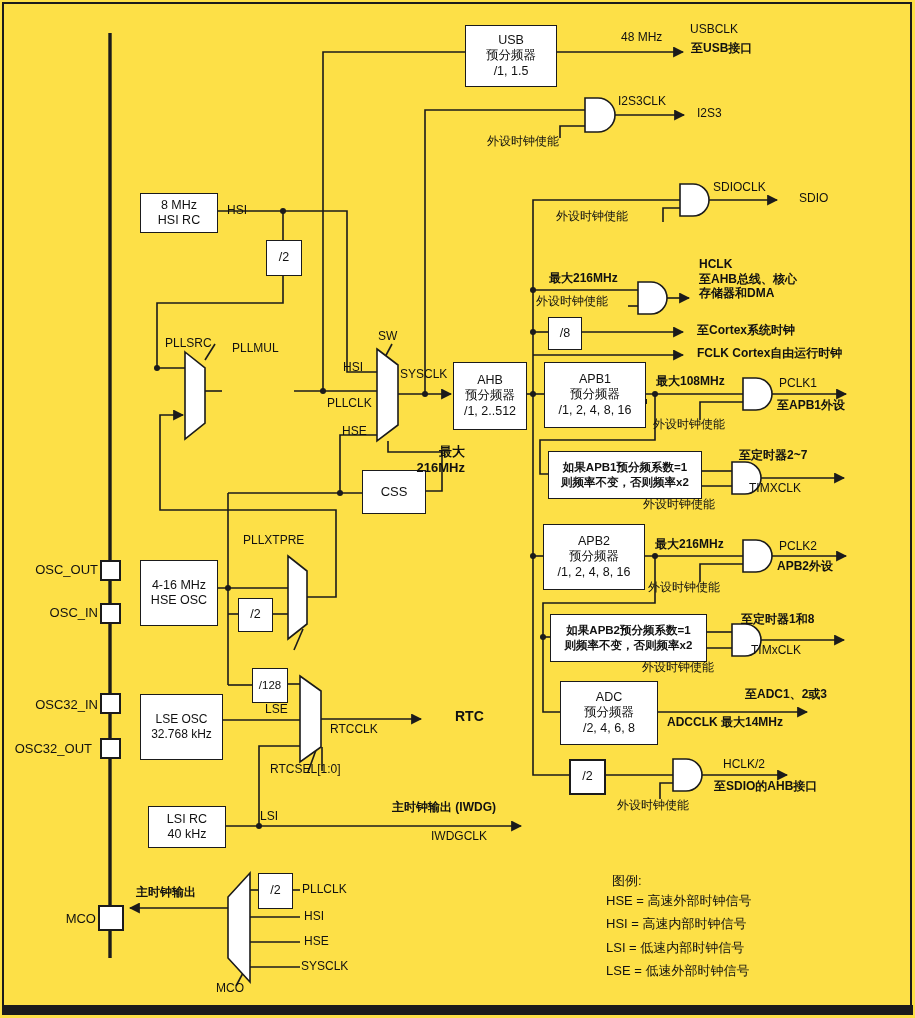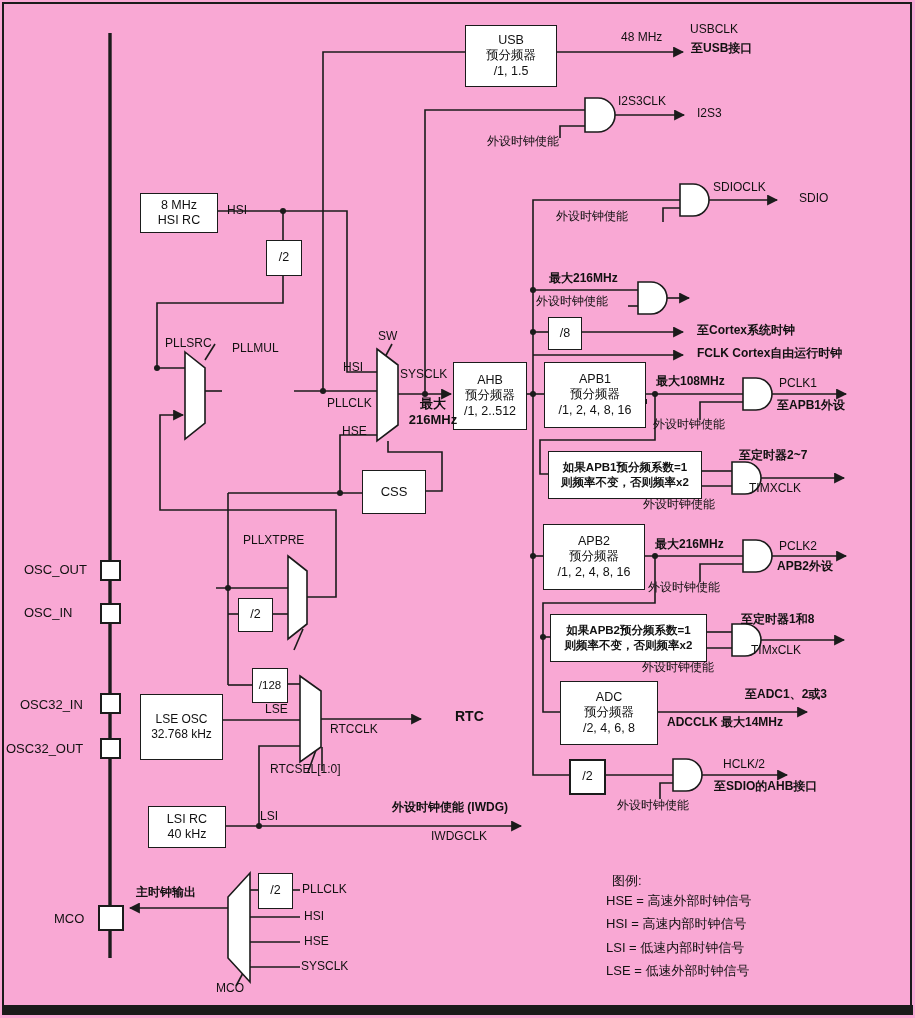--- a/index.html
+++ b/index.html
@@ -1,29 +1,29 @@
 <!DOCTYPE html>
 <html><head>
 <meta charset="utf-8">
 <style>
   html,body{margin:0;padding:0;background:#e8e8e8;}
-  #stage{position:relative;width:915px;height:1018px;background:#f9a8d4;overflow:hidden;
+  #stage{position:relative;width:915px;height:1018px;background:#fde047;overflow:hidden;
          font-family:"Liberation Sans","DejaVu Sans",sans-serif;color:#111;}
   #wires{position:absolute;left:0;top:0;}
   .bx{position:absolute;border:1.6px solid #1b1b1b;background:#fff;display:flex;
       align-items:center;justify-content:center;text-align:center;
       white-space:pre-line;font-size:12.5px;line-height:1.22;}
   .bx.thick{border-width:2.4px;}
   .bx.note{font-size:11.5px;font-weight:bold;line-height:1.3;}
   .lb{position:absolute;white-space:pre-line;font-size:12px;line-height:1.22;}
   .b{font-weight:bold;}
   .s13{font-size:13px;}
   .s14{font-size:14px;margin-left:20px;}
-  .pr{text-align:left;font-size:13px;}
-  .ctr{text-align:center;}
+  .pr{text-align:right;font-size:13px;}
+  .ctr{text-align:right;margin-top:48px;}
 </style>
 </head>
 <body>
 
 <div id="stage">
 
 <svg id="wires" width="915" height="1018" viewBox="0 0 915 1018">
   <defs>
     <marker id="ah" viewBox="0 0 10 10" refX="9" refY="5" markerWidth="11" markerHeight="11" orient="auto-start-reverse" markerUnits="userSpaceOnUse">
       <path d="M0,0 L10,5 L0,10 z" fill="#1b1b1b"></path>
@@ -181,20 +181,22 @@
 <div class="bx" style="left:543px;top:524px;width:100px;height:64px">APB2
 预分频器
 /1, 2, 4, 8, 16</div>
 <div class="bx note" style="left:550px;top:614px;width:155px;height:46px">如果APB2预分频系数=1
 则频率不变，否则频率x2</div>
 <div class="bx" style="left:560px;top:681px;width:96px;height:62px">ADC
 预分频器
 /2, 4, 6, 8</div>
 <div class="bx" style="left:548px;top:317px;width:32px;height:31px">/8</div>
 <div class="bx thick" style="left:569px;top:759px;width:33px;height:32px">/2</div>
+<div class="bx" style="left:140px;top:560px;width:76px;height:64px">4-16 MHz
+HSE OSC</div>
 <div class="bx" style="left:238px;top:598px;width:33px;height:32px">/2</div>
 <div class="bx" style="left:252px;top:668px;width:34px;height:33px;font-size:11.5px">/128</div>
 <div class="bx" style="left:140px;top:694px;width:81px;height:64px;font-size:12px">LSE OSC
 32.768 kHz</div>
 <div class="bx" style="left:148px;top:806px;width:76px;height:40px">LSI RC
 40 kHz</div>
 <div class="bx" style="left:258px;top:873px;width:33px;height:34px">/2</div>
 
 <div class="lb pr" style="left:24px;top:562px;width:74px">OSC_OUT</div>
 <div class="lb pr" style="left:24px;top:605px;width:74px">OSC_IN</div>
@@ -206,20 +208,23 @@
 <div class="lb" style="left:690px;top:22px">USBCLK</div>
 <div class="lb b" style="left:691px;top:41px">至USB接口</div>
 <div class="lb" style="left:618px;top:94px">I2S3CLK</div>
 <div class="lb" style="left:697px;top:106px">I2S3</div>
 <div class="lb" style="left:487px;top:134px">外设时钟使能</div>
 <div class="lb" style="left:713px;top:180px">SDIOCLK</div>
 <div class="lb" style="left:799px;top:191px">SDIO</div>
 <div class="lb" style="left:556px;top:209px">外设时钟使能</div>
 <div class="lb" style="left:227px;top:203px">HSI</div>
 <div class="lb b" style="left:549px;top:271px">最大216MHz</div>
+<div class="lb b" style="left:699px;top:257px">HCLK
+至AHB总线、核心
+存储器和DMA</div>
 <div class="lb" style="left:536px;top:294px">外设时钟使能</div>
 <div class="lb b" style="left:697px;top:323px">至Cortex系统时钟</div>
 <div class="lb b" style="left:697px;top:346px">FCLK Cortex自由运行时钟</div>
 <div class="lb" style="left:165px;top:336px">PLLSRC</div>
 <div class="lb" style="left:232px;top:341px">PLLMUL</div>
 <div class="lb" style="left:378px;top:329px">SW</div>
 <div class="lb" style="left:343px;top:360px">HSI</div>
 <div class="lb" style="left:327px;top:396px">PLLCLK</div>
 <div class="lb" style="left:342px;top:424px">HSE</div>
 <div class="lb" style="left:400px;top:367px">SYSCLK</div>
@@ -243,21 +248,21 @@
 <div class="lb b" style="left:667px;top:715px">ADCCLK 最大14MHz</div>
 <div class="lb" style="left:723px;top:757px">HCLK/2</div>
 <div class="lb b" style="left:714px;top:779px">至SDIO的AHB接口</div>
 <div class="lb" style="left:617px;top:798px">外设时钟使能</div>
 <div class="lb" style="left:243px;top:533px">PLLXTPRE</div>
 <div class="lb" style="left:265px;top:702px">LSE</div>
 <div class="lb" style="left:330px;top:722px">RTCCLK</div>
 <div class="lb b s14" style="left:435px;top:708px">RTC</div>
 <div class="lb" style="left:270px;top:762px">RTCSEL[1:0]</div>
 <div class="lb" style="left:260px;top:809px">LSI</div>
-<div class="lb b" style="left:392px;top:800px">外设时钟使能 (IWDG)</div>
+<div class="lb b" style="left:392px;top:800px">主时钟输出 (IWDG)</div>
 <div class="lb" style="left:431px;top:829px">IWDGCLK</div>
 <div class="lb b" style="left:136px;top:885px">主时钟输出</div>
 <div class="lb" style="left:302px;top:882px">PLLCLK</div>
 <div class="lb" style="left:304px;top:909px">HSI</div>
 <div class="lb" style="left:304px;top:934px">HSE</div>
 <div class="lb" style="left:301px;top:959px">SYSCLK</div>
 <div class="lb" style="left:216px;top:981px">MCO</div>
 
 <div class="lb s13" style="left:612px;top:873px">图例:</div>
 <div class="lb s13" style="left:606px;top:893px">HSE = 高速外部时钟信号</div>

